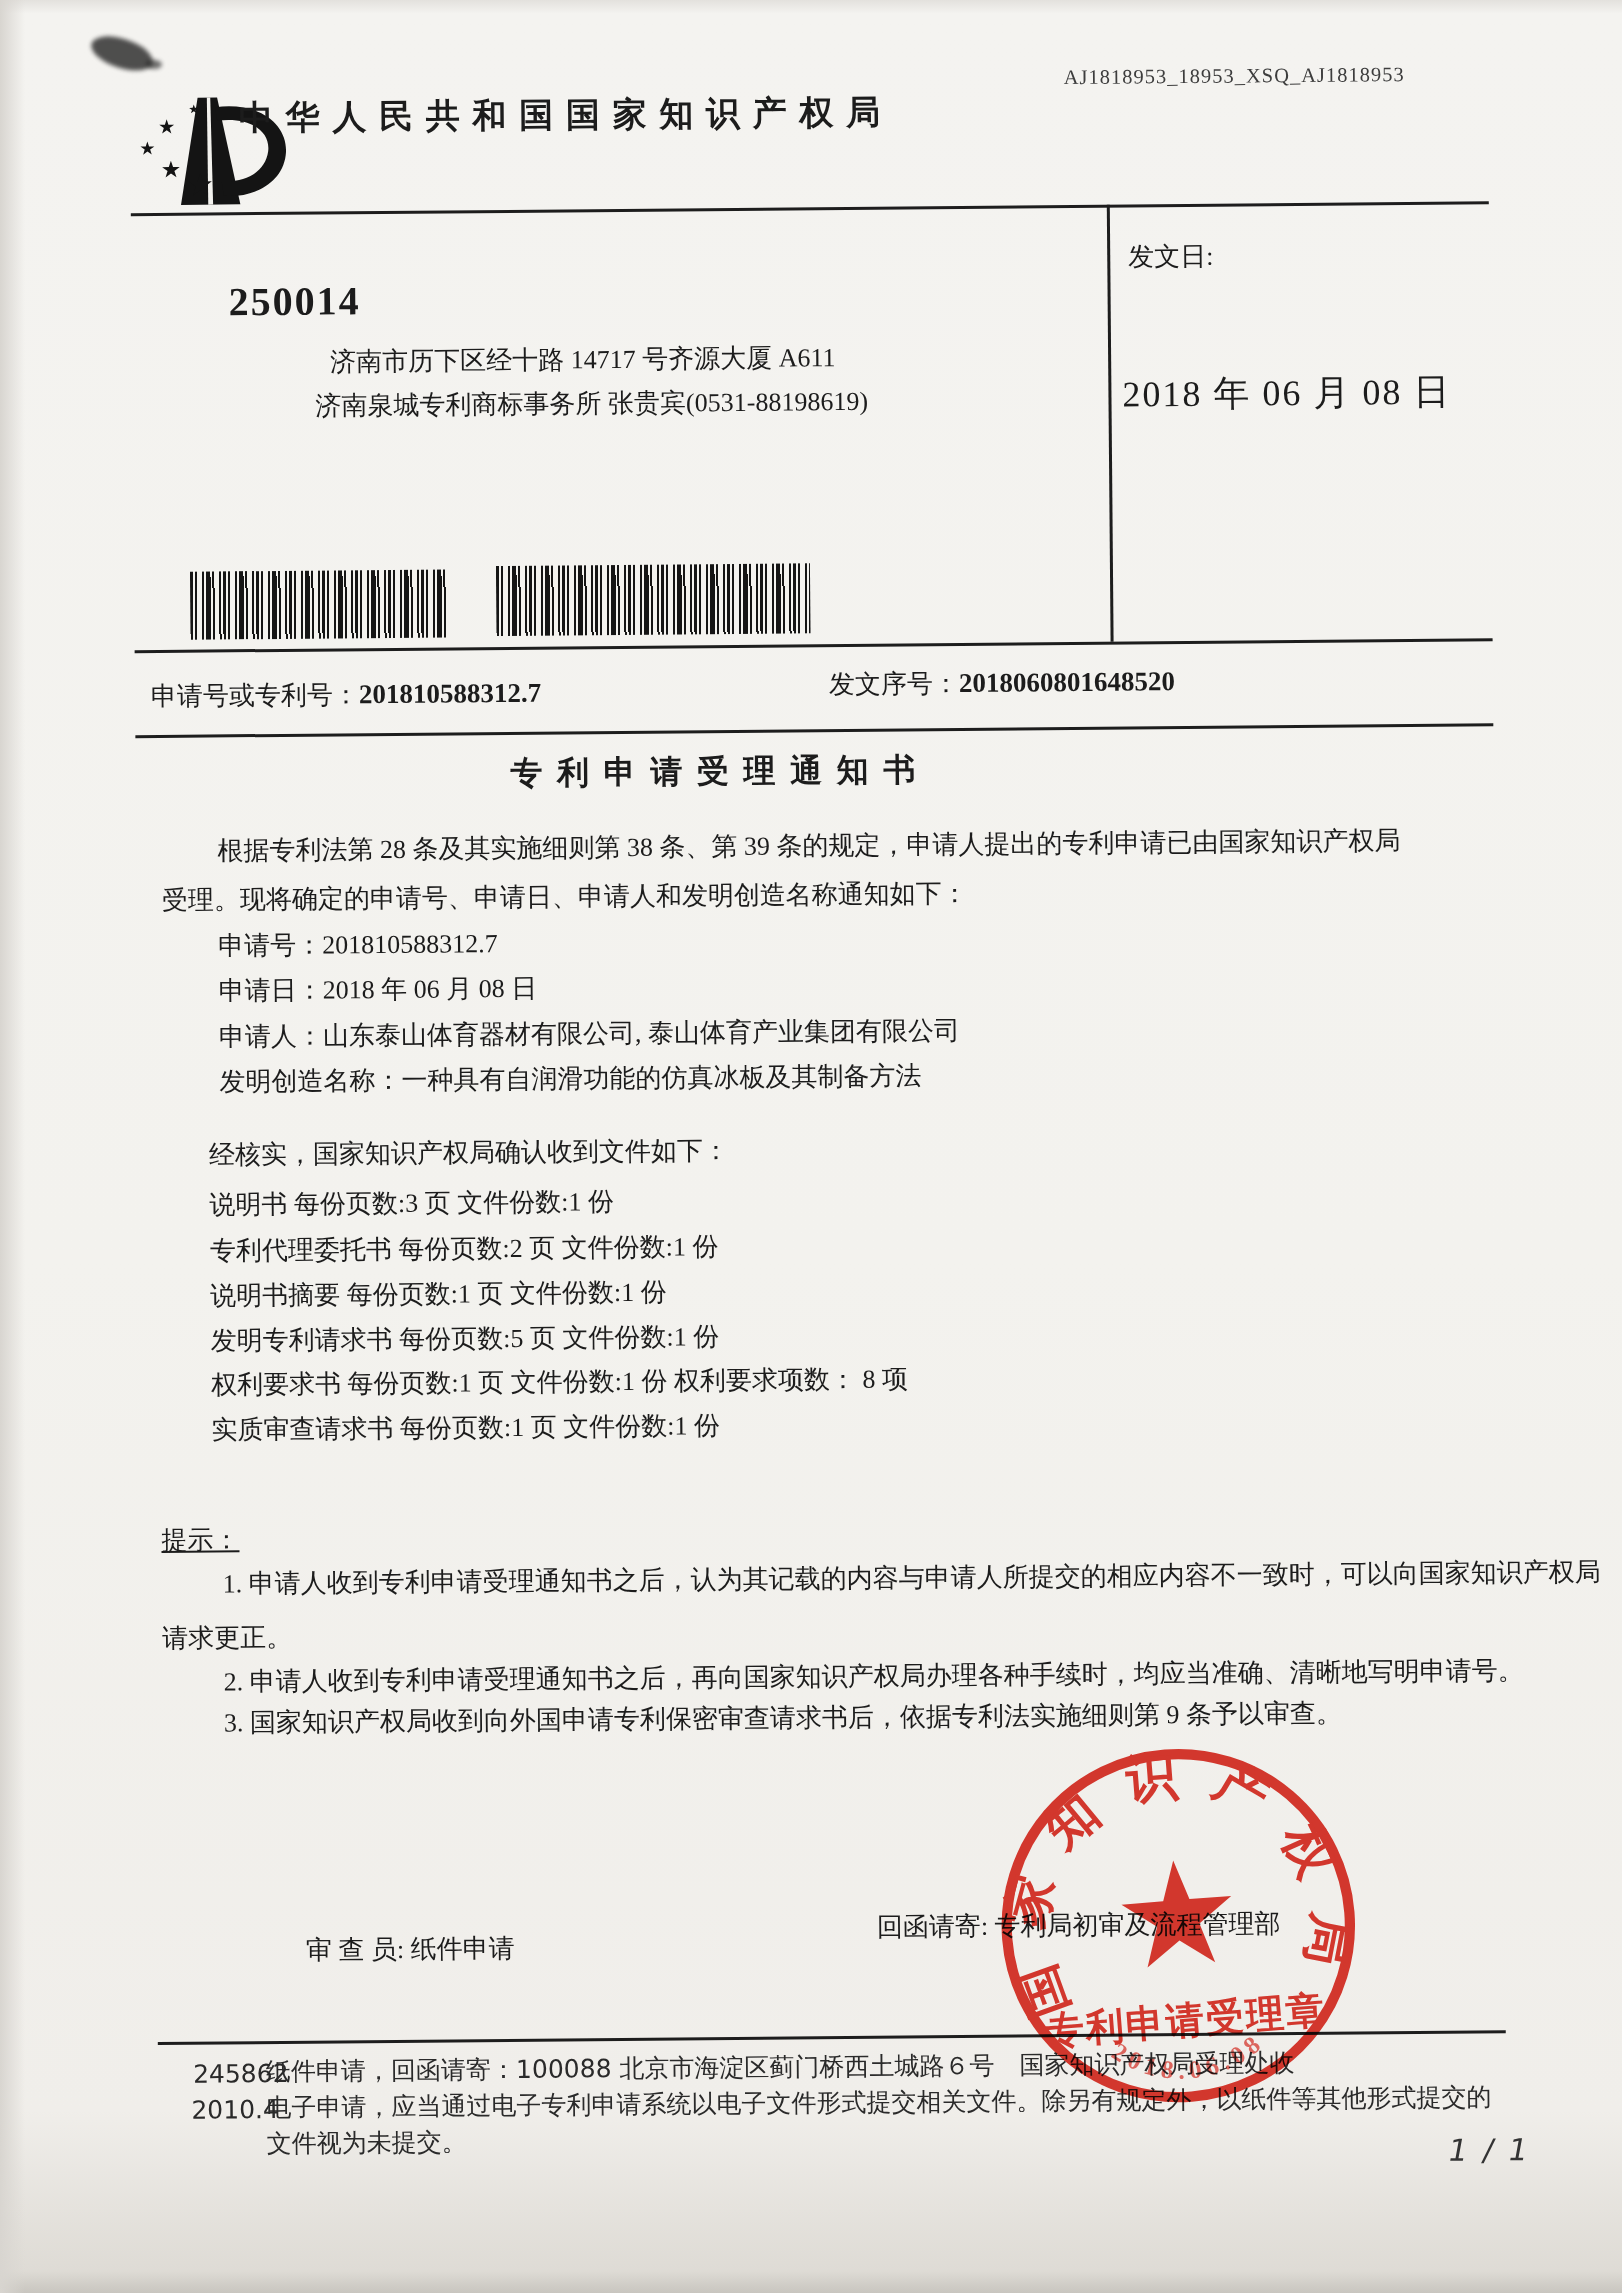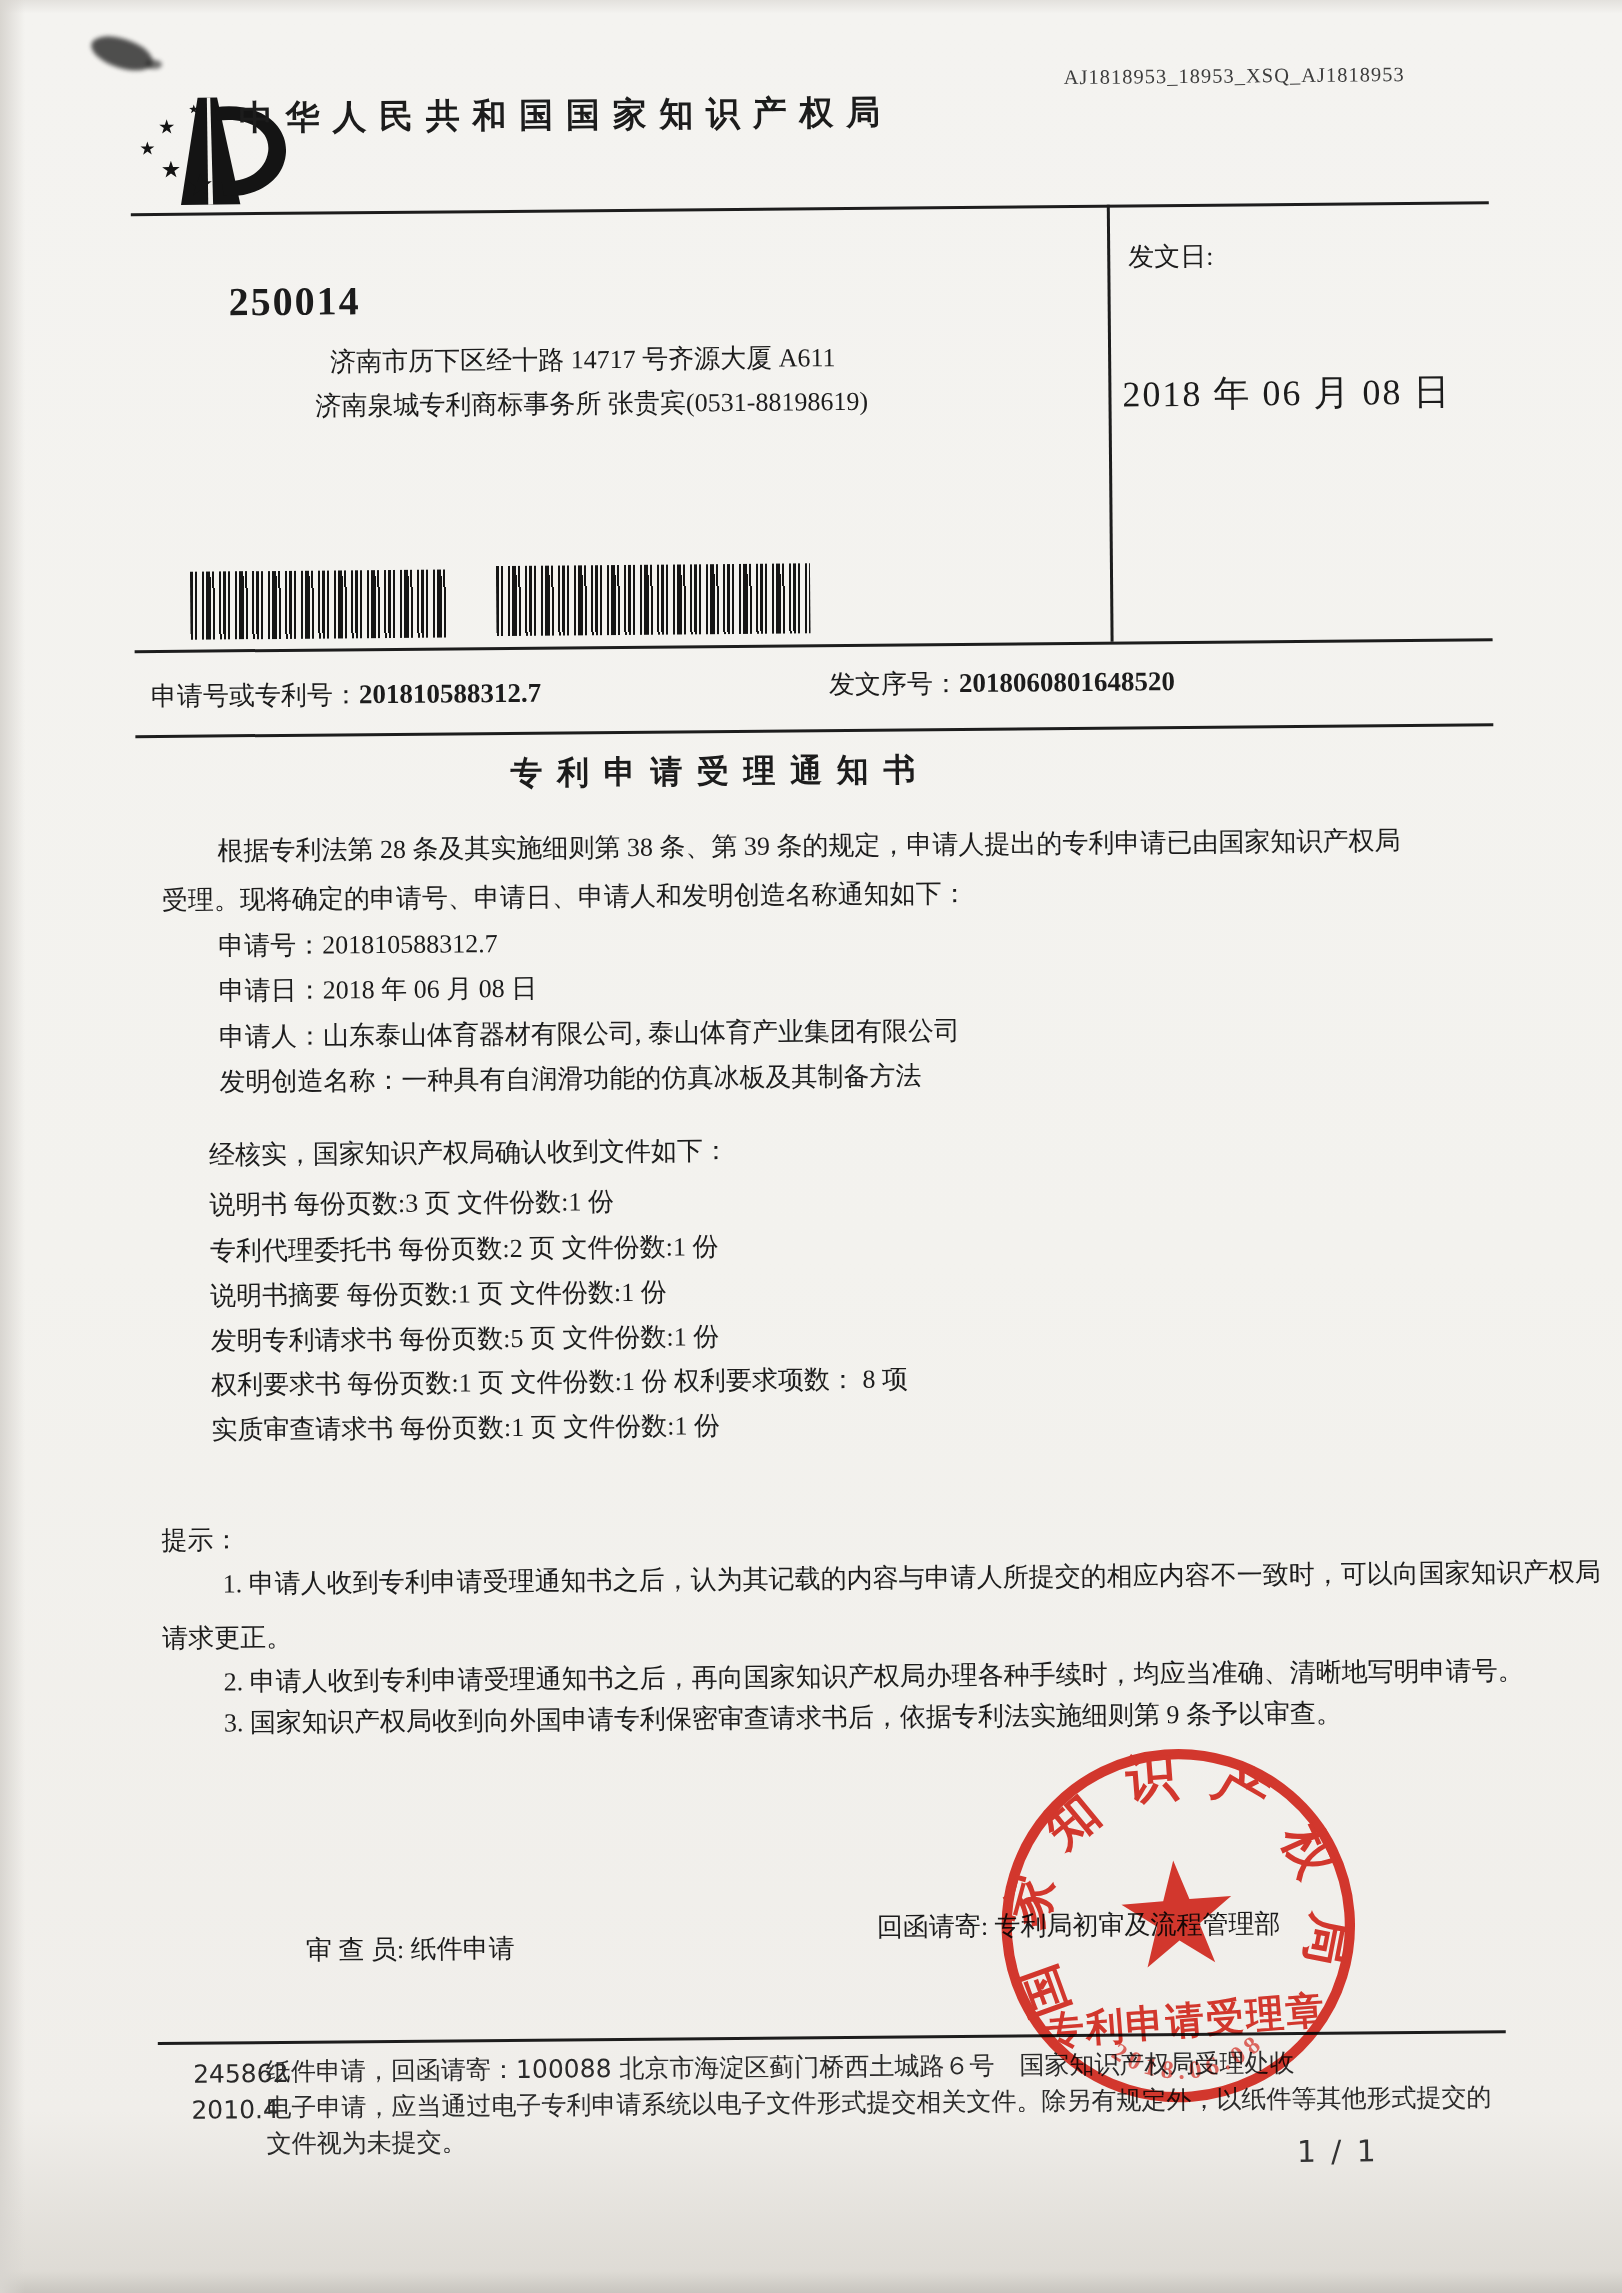--- a/index.html
+++ b/index.html
@@ -95,40 +95,40 @@
     <div class="abs t27" style="left:218px;top:1059px;">发明创造名称：一种具有自润滑功能的仿真冰板及其制备方法</div>
 
     <div class="abs t27" style="left:207px;top:1132px;">经核实，国家知识产权局确认收到文件如下：</div>
     <div class="abs t27" style="left:207px;top:1182px;">说明书 每份页数:3 页 文件份数:1 份</div>
     <div class="abs t27" style="left:207px;top:1228px;">专利代理委托书 每份页数:2 页 文件份数:1 份</div>
     <div class="abs t27" style="left:207px;top:1273px;">说明书摘要 每份页数:1 页 文件份数:1 份</div>
     <div class="abs t27" style="left:207px;top:1318px;">发明专利请求书 每份页数:5 页 文件份数:1 份</div>
     <div class="abs t27" style="left:207px;top:1362px;">权利要求书 每份页数:1 页 文件份数:1 份 权利要求项数： 8 项</div>
     <div class="abs t27" style="left:207px;top:1407px;">实质审查请求书 每份页数:1 页 文件份数:1 份</div>
 
-    <div class="abs t27" style="left:156px;top:1517px;">提示：</div>
+    <div class="abs t27" style="left:156px;top:1517px;text-decoration:underline;">提示：</div>
     <div class="abs t27" style="left:217px;top:1561px;">1. 申请人收到专利申请受理通知书之后，认为其记载的内容与申请人所提交的相应内容不一致时，可以向国家知识产权局</div>
     <div class="abs t27" style="left:156px;top:1615px;">请求更正。</div>
     <div class="abs t27" style="left:217px;top:1659px;">2. 申请人收到专利申请受理通知书之后，再向国家知识产权局办理各种手续时，均应当准确、清晰地写明申请号。</div>
     <div class="abs t27" style="left:217px;top:1700px;">3. 国家知识产权局收到向外国申请专利保密审查请求书后，依据专利法实施细则第 9 条予以审查。</div>
 
     <div class="abs t27" style="left:297px;top:1928px;">
       <span>审 查 员:</span>&nbsp;<span>纸件申请</span>
     </div>
     <div class="abs t27" style="left:868px;top:1910px;">
       <span>回函请寄:</span>&nbsp;<span>专利局初审及流程管理部</span>
     </div>
 
     <div class="rule" style="left:148px;top:2036px;width:1348px;height:2.9px;"></div>
     <div class="abs sans foot" style="left:183px;top:2054px;">245862</div>
     <div class="abs sans foot" style="left:181px;top:2090px;">2010.4</div>
     <div class="abs sans foot" style="left:256px;top:2050px;">纸件申请，回函请寄：100088  北京市海淀区蓟门桥西土城路６号　国家知识产权局受理处收</div>
     <div class="abs sans foot" style="left:256px;top:2086px;">电子申请，应当通过电子专利申请系统以电子文件形式提交相关文件。除另有规定外，以纸件等其他形式提交的</div>
     <div class="abs sans foot" style="left:256px;top:2122px;">文件视为未提交。</div>
-    <div class="abs sans pagenum" style="left:1286px;top:2138px;">1 / 1</div>
+    <div class="abs sans pagenum" style="left:1438px;top:2138px;font-style:italic;">1 / 1</div>
 
     <svg class="seal" viewBox="0 0 400 400">
       <defs>
         <path id="sealArcTop" d="M 71 260 A 142 142 0 1 1 329 260" fill="none"></path>
         <path id="sealBanner" d="M 55 316 L 345 316" fill="none"></path>
         <path id="sealArcBottom" d="M 112 330 A 130 130 0 0 0 288 330" fill="none"></path>
       </defs>
       <circle cx="200" cy="200" r="184" fill="none" stroke="#d0281e" stroke-width="11"></circle>
       <path fill="#d0281e" d="M 200,130 L 214.1,172.6 259,172.8 222.8,199.4 236.4,242.2 200,216 163.6,242.2 177.2,199.4 141,172.8 185.9,172.6 Z"></path>
       <text font-size="55" letter-spacing="32" fill="#d0281e">

